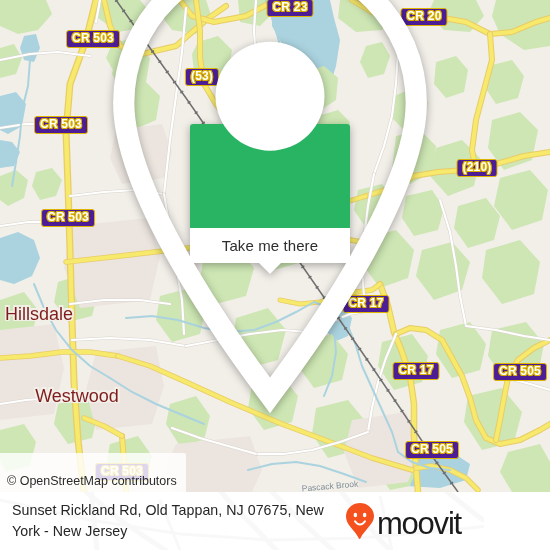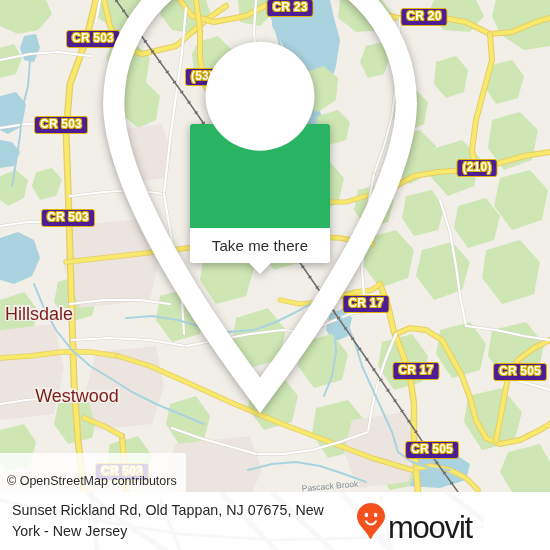--- a/index.html
+++ b/index.html
@@ -70,21 +70,21 @@
     background:rgba(255,255,255,.82);
     font-size:12.5px;color:#2b2b2b;
     padding:21px 9px 4px 7px;
     border-top-right-radius:2px;
     white-space:nowrap;
   }
 
   
   #popup{
     position:absolute;
-    left:190px;top:124px;width:140px;
+    left:190px;top:124px;width:160px;
     filter:drop-shadow(0 2px 4px rgba(0,0,0,.32));
   }
   #popup-head{
     background:#28b463;
     height:104px;
     border-top-left-radius:3px;border-top-right-radius:3px;
     display:flex;align-items:center;justify-content:center;
   }
   #popup-head svg{display:block;}
   #popup-foot{
@@ -124,22 +124,22 @@
   #footer-title{
     flex:1 1 auto;
     font-size:14.2px;
     line-height:21px;
     color:#262626;
     padding-right:4px;
     letter-spacing:.05px;
   }
   #brand{
     flex:0 0 auto;
-    display:flex;align-items:flex-end;
-    margin-right:12px;margin-top:3px;
+    display:flex;align-items:center;
+    margin-right:23px;margin-top:3px;
   }
   #brand-pin{margin-right:2px;display:block;}
   #brand-name{
     font-size:31px;color:#1b1b1b;
     letter-spacing:-1.2px;
     line-height:31px;
     font-weight:normal;
   }
 </style>
 </head>

